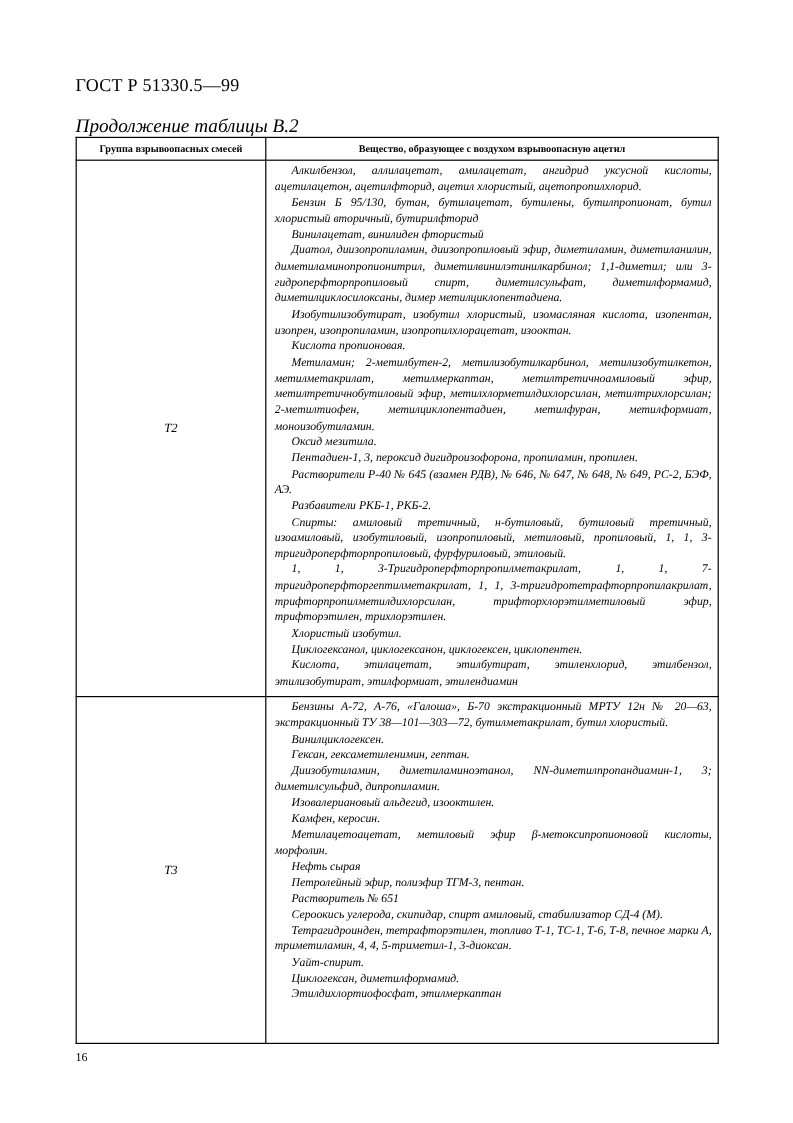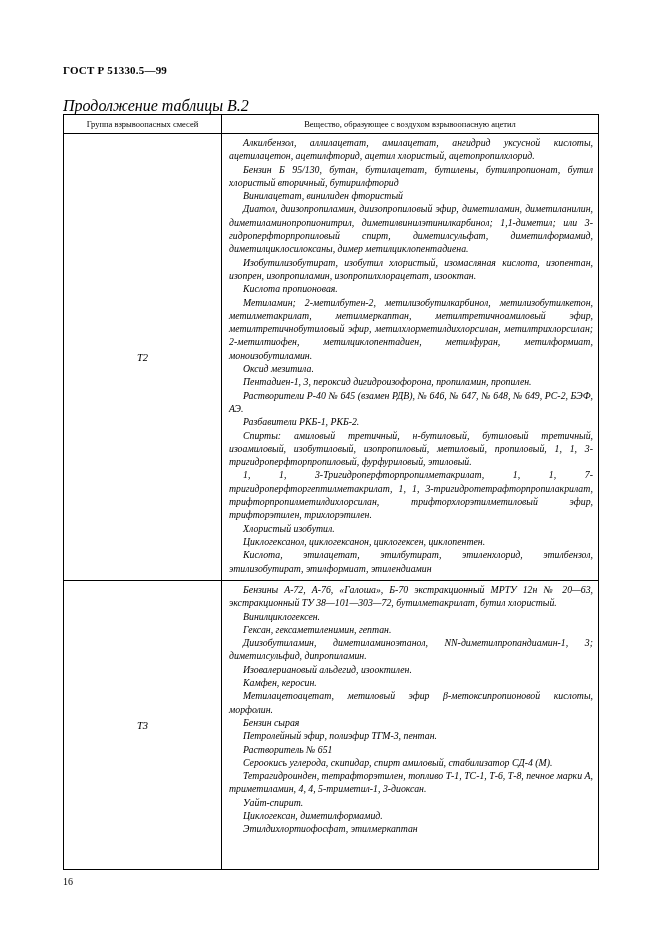--- a/index.html
+++ b/index.html
@@ -13,22 +13,22 @@
     position: relative;
     width: 661px;
     height: 936px;
     background: #ffffff;
     overflow: hidden;
   }
   .doc-number {
     position: absolute;
     left: 63px;
     top: 64px;
-    font-size: 11px;
-    font-weight: bold;
+    font-size: 15px;
+    font-weight: normal;
     letter-spacing: 0.2px;
   }
   .caption {
     position: absolute;
     left: 63px;
     top: 97px;
     font-size: 16px;
     font-style: italic;
   }
   table.subst-table {
@@ -36,21 +36,21 @@
     left: 63px;
     top: 114px;
     width: 536px;
     border-collapse: collapse;
     table-layout: fixed;
   }
   .subst-table th, .subst-table td {
     border: 1px solid #000;
   }
   .subst-table th {
-    font-weight: normal;
+    font-weight: bold;
     font-size: 8.5px;
     text-align: center;
     vertical-align: middle;
     padding: 4px 6px;
     line-height: 10px;
   }
   th.col-group { width: 145px; }
   td.group-cell {
     width: 145px;
     text-align: center;
@@ -122,21 +122,21 @@
       <tr>
         <td class="group-cell">Т3</td>
         <td class="text-cell t3-cell">
           <p>Бензины А-72, А-76, «Галоша», Б-70 экстракционный МРТУ 12н № 20—63, экстракционный ТУ 38—101—303—72, бутилметакрилат, бутил хлористый.</p>
           <p>Винилциклогексен.</p>
           <p>Гексан, гексаметиленимин, гептан.</p>
           <p>Диизобутиламин, диметиламиноэтанол, NN-диметилпропандиамин-1, 3; диметилсульфид, дипропиламин.</p>
           <p>Изовалериановый альдегид, изооктилен.</p>
           <p>Камфен, керосин.</p>
           <p>Метилацетоацетат, метиловый эфир β-метоксипропионовой кислоты, морфолин.</p>
-          <p>Бензин сырая</p>
+          <p>Нефть сырая</p>
           <p>Петролейный эфир, полиэфир ТГМ-3, пентан.</p>
           <p>Растворитель № 651</p>
           <p>Сероокись углерода, скипидар, спирт амиловый, стабилизатор СД-4 (М).</p>
           <p>Тетрагидроинден, тетрафторэтилен, топливо Т-1, ТС-1, Т-6, Т-8, печное марки А, триметиламин, 4, 4, 5-триметил-1, 3-диоксан.</p>
           <p>Уайт-спирит.</p>
           <p>Циклогексан, диметилформамид.</p>
           <p>Этилдихлортиофосфат, этилмеркаптан</p>
         </td>
       </tr>
     </tbody>

